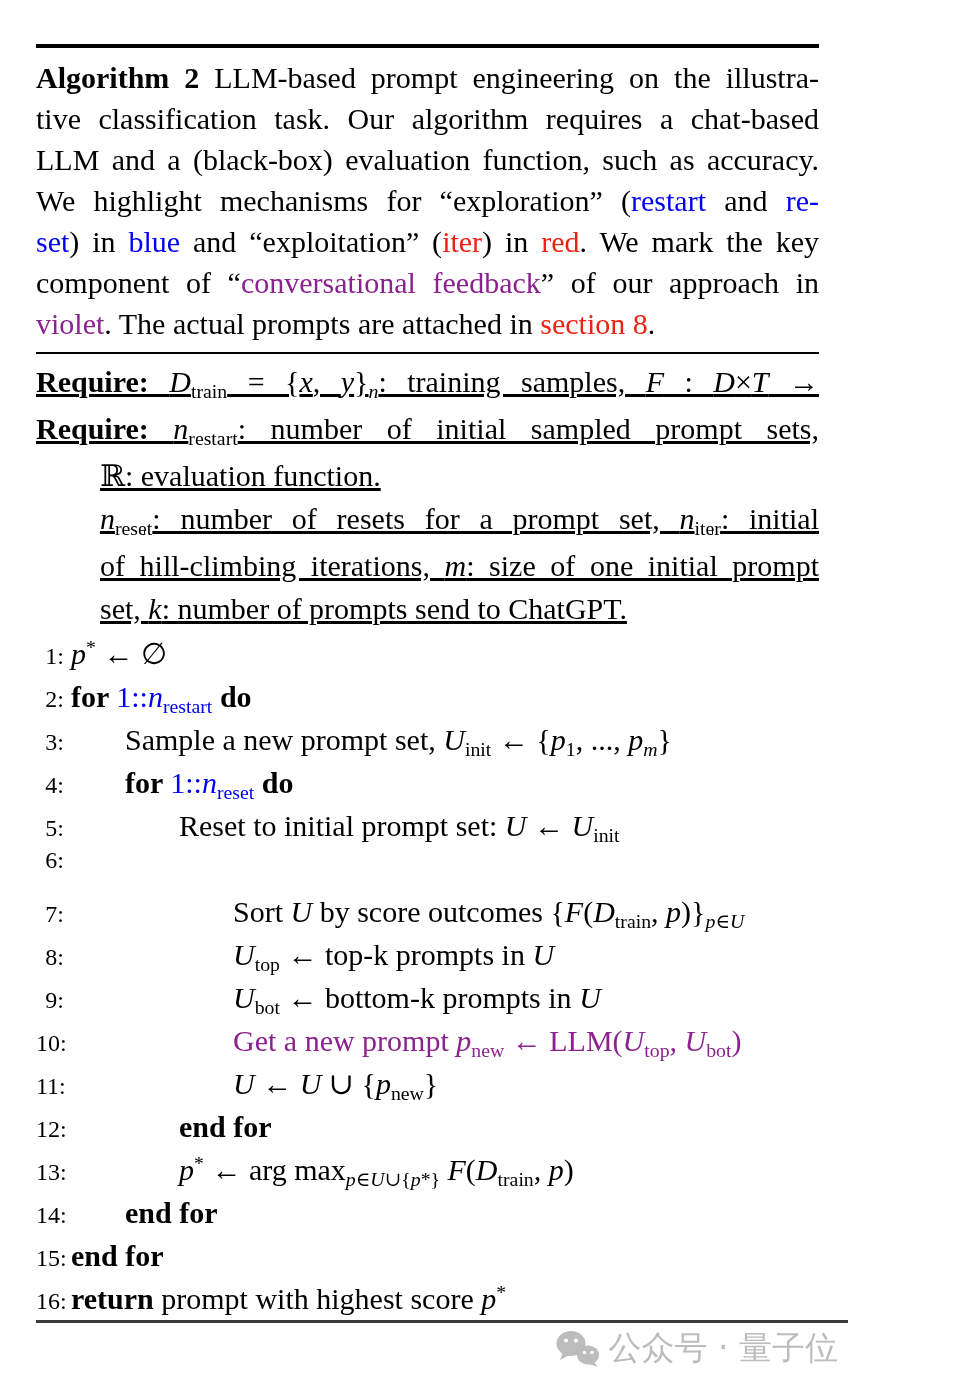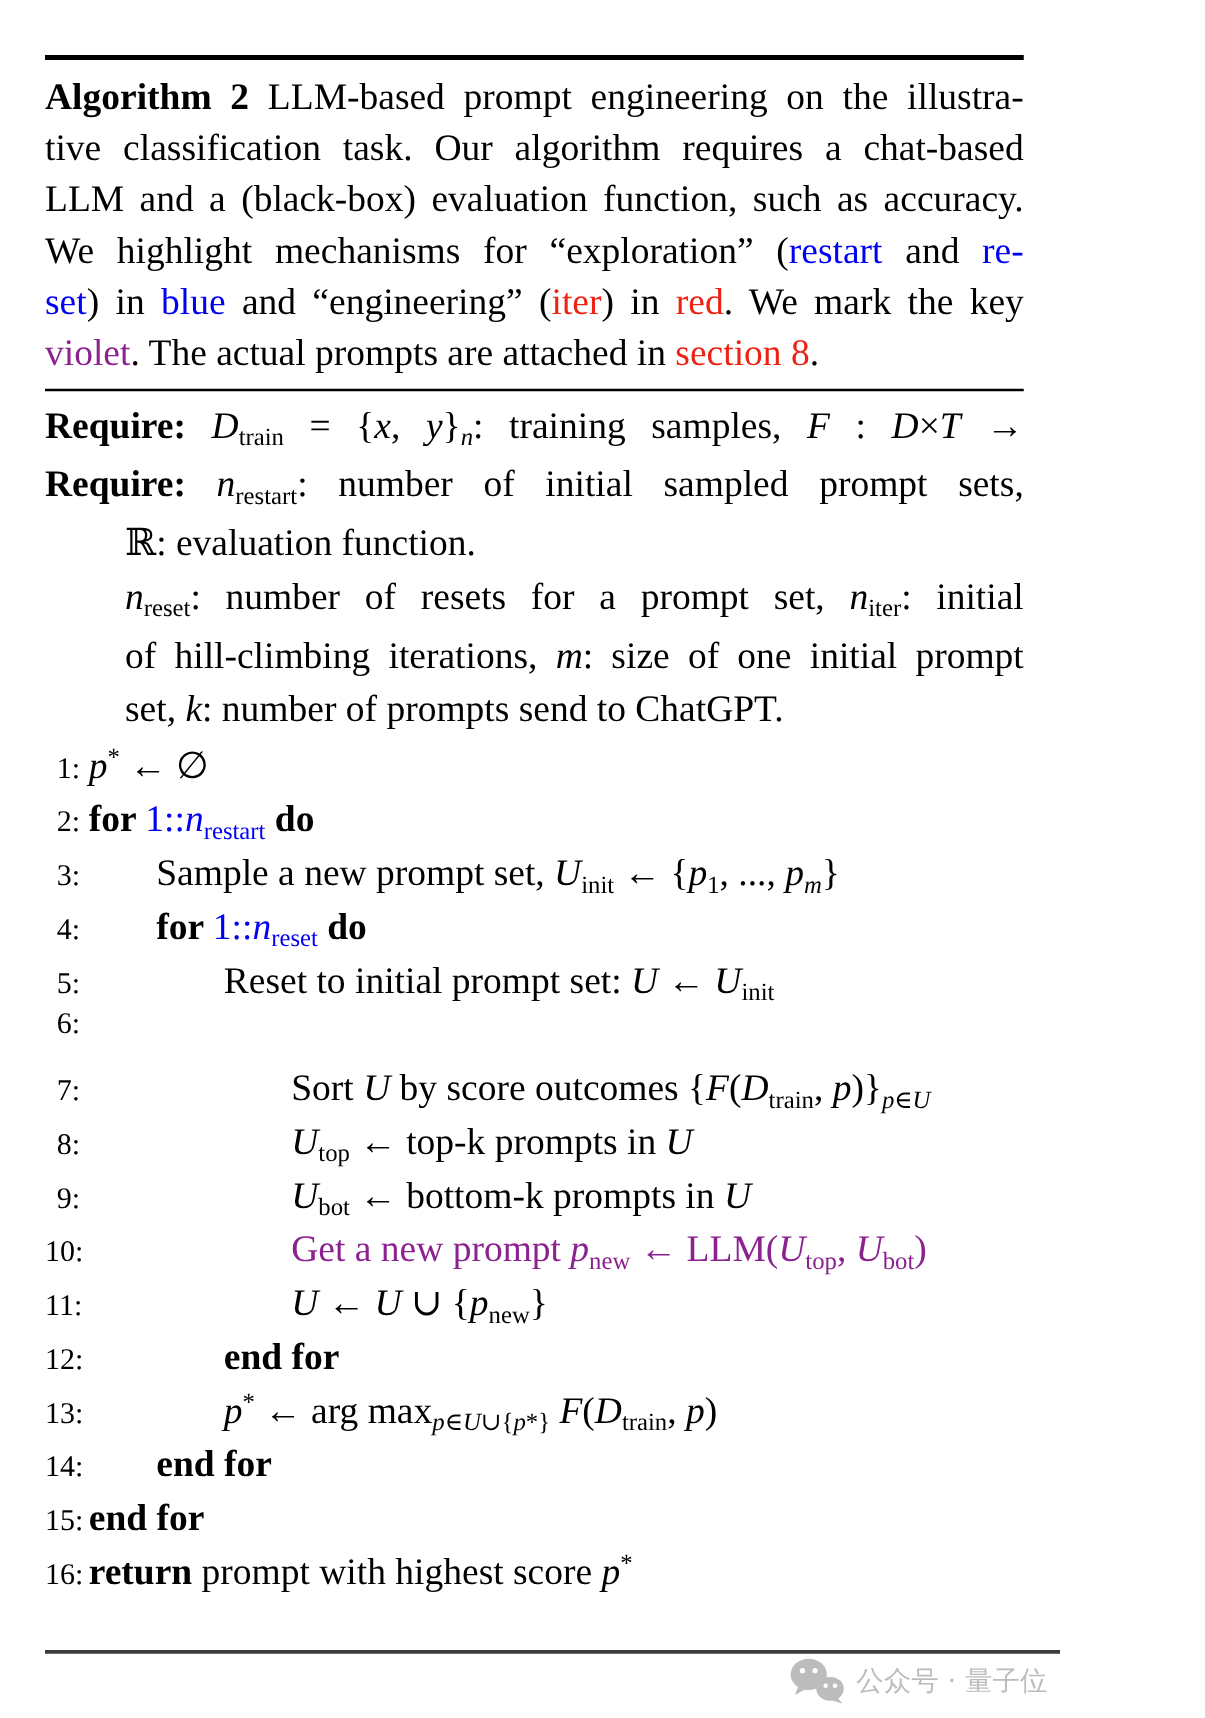--- a/index.html
+++ b/index.html
@@ -7,21 +7,21 @@
     width:848px;height:1374px;position:relative;background:#fff;
     font-family:"Liberation Serif","DejaVu Serif","DejaVu Sans",serif;
     color:#000;box-sizing:border-box;padding:0 29px 0 36px;overflow:hidden;
   }
   .rule-top{height:4px;background:#000;margin-top:44px;}
   .rule-mid{height:2px;background:#000;margin-top:8px;}
   .rule-bottom{position:absolute;left:36px;top:1320px;width:857px;height:3px;background:#3c3c3c;}
   .caption{margin-top:9px;}
   .cap-line{font-size:30px;line-height:41px;}
   .jline{text-align:justify;text-align-last:justify;}
-  .requires{margin-top:6px;}
+  .requires{margin-top:6px;text-decoration:underline;}
   .req-line{font-size:30px;line-height:43px;}
   .hang{padding-left:64px;}
   .alg{margin-top:2px;}
   .alg-row{display:flex;align-items:baseline;height:43px;}
   .num{width:28px;text-align:right;font-size:24px;flex:none;color:#000;}
   .code{font-size:30px;line-height:43px;white-space:nowrap;}
   .lvl0{margin-left:7px;}
   .lvl1{margin-left:61px;}
   .lvl2{margin-left:115px;}
   .lvl3{margin-left:169px;}
@@ -30,37 +30,38 @@
   .cal{font-style:italic;}
   .sub{font-size:66%;position:relative;top:.28em;}
   .sub.i,.sub.cal{font-style:italic;}
   .sup{font-size:66%;position:relative;top:-.5em;}
   .blue{color:var(--blue,#0000ff);}
   .red{color:var(--red,#ee2212);}
   .violet{color:var(--violet,#8c2190);}
   .bb{font-family:"DejaVu Serif","DejaVu Sans",serif;}
   .watermark{
     position:absolute;top:1326px;right:10px;display:flex;align-items:center;gap:8px;
-    color:var(--watermark_gray,#bcbcbc);font-size:22px;
+    color:var(--watermark_gray,#bcbcbc);font-size:33px;
     font-family:"DejaVu Sans","Liberation Sans",sans-serif;
   }
   .wechat-icon{width:46px;height:38px;flex:none;}
 </style>
 </head>
 <body>
 
 <div class="page">
   <div class="rule-top"></div>
 
   <div class="caption">
       <div class="cap-line jline"><span class="b">Algorithm 2</span><span> LLM-based prompt engineering on the illustra-</span></div>
       <div class="cap-line jline"><span>tive classification task.  Our algorithm requires a chat-based</span></div>
       <div class="cap-line jline"><span>LLM and a (black-box) evaluation function, such as accuracy.</span></div>
       <div class="cap-line jline"><span>We highlight mechanisms for “exploration” (</span><span class="blue">restart</span><span> and </span><span class="blue">re-</span></div>
-      <div class="cap-line jline"><span class="blue">set</span><span>) in </span><span class="blue">blue</span><span> and “engineering” (</span><span class="red">iter</span><span>) in </span><span class="red">red</span><span>. We mark the key</span></div>
+      <div class="cap-line jline"><span class="blue">set</span><span>) in </span><span class="blue">blue</span><span> and “exploitation” (</span><span class="red">iter</span><span>) in </span><span class="red">red</span><span>. We mark the key</span></div>
+      <div class="cap-line jline"><span>component of “</span><span class="violet">conversational feedback</span><span>” of our approach in</span></div>
       <div class="cap-line"><span class="violet">violet</span><span>. The actual prompts are attached in </span><span class="red">section 8</span><span>.</span></div>
     </div>
 
   <div class="rule-mid"></div>
 
   <div class="requires">
       <div class="req-line jline"><span class="b">Require:  </span><span class="i">D</span><span class="sub">train</span><span> = {</span><span class="i">x</span><span>, </span><span class="i">y</span><span>}</span><span class="sub i">n</span><span>: training samples, </span><span class="i">F</span><span> : </span><span class="i">D</span><span>×</span><span class="i">T</span><span> →</span></div>
       <div class="req-line jline"><span class="b">Require:  </span><span class="i">n</span><span class="sub">restart</span><span>: number of initial sampled prompt sets,</span></div>
       <div class="req-line hang"><span class="bb">ℝ</span><span>: evaluation function.</span></div>
       <div class="req-line jline hang"><span class="i">n</span><span class="sub">reset</span><span>: number of resets for a prompt set, </span><span class="i">n</span><span class="sub">iter</span><span>: initial</span></div>

